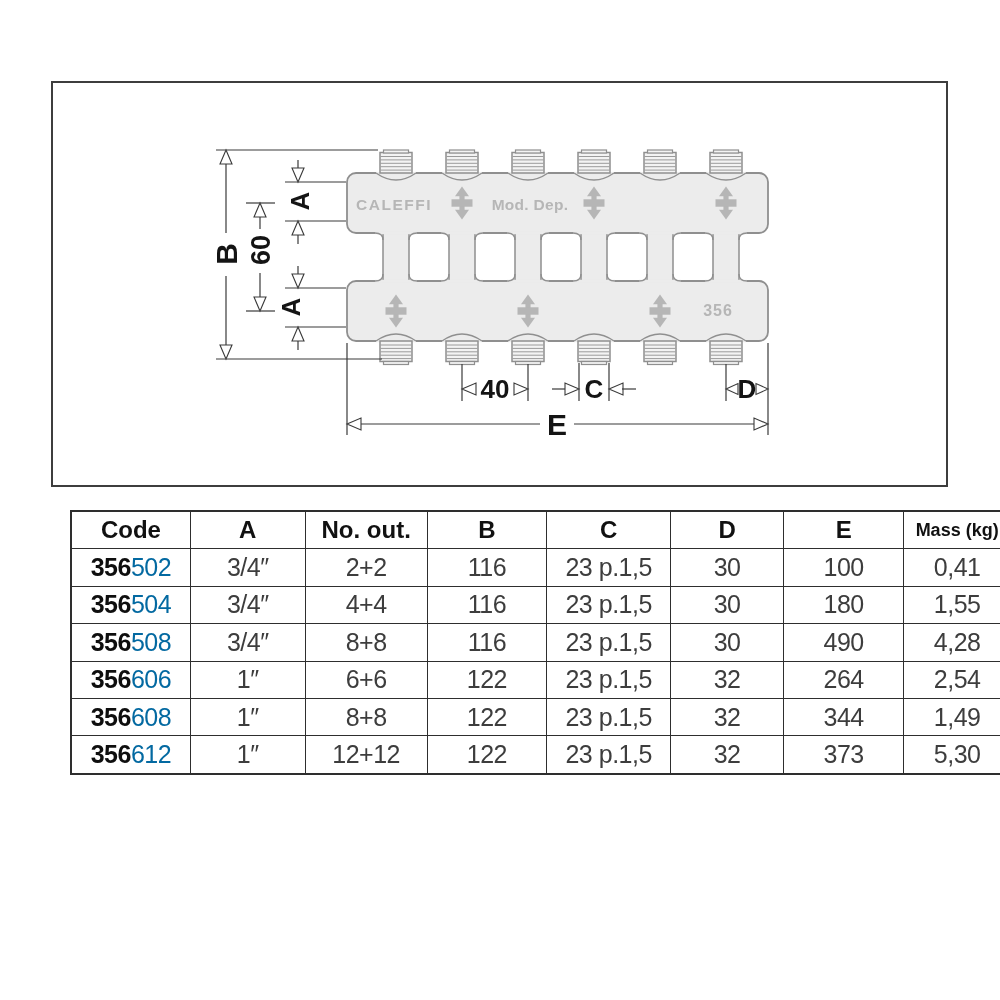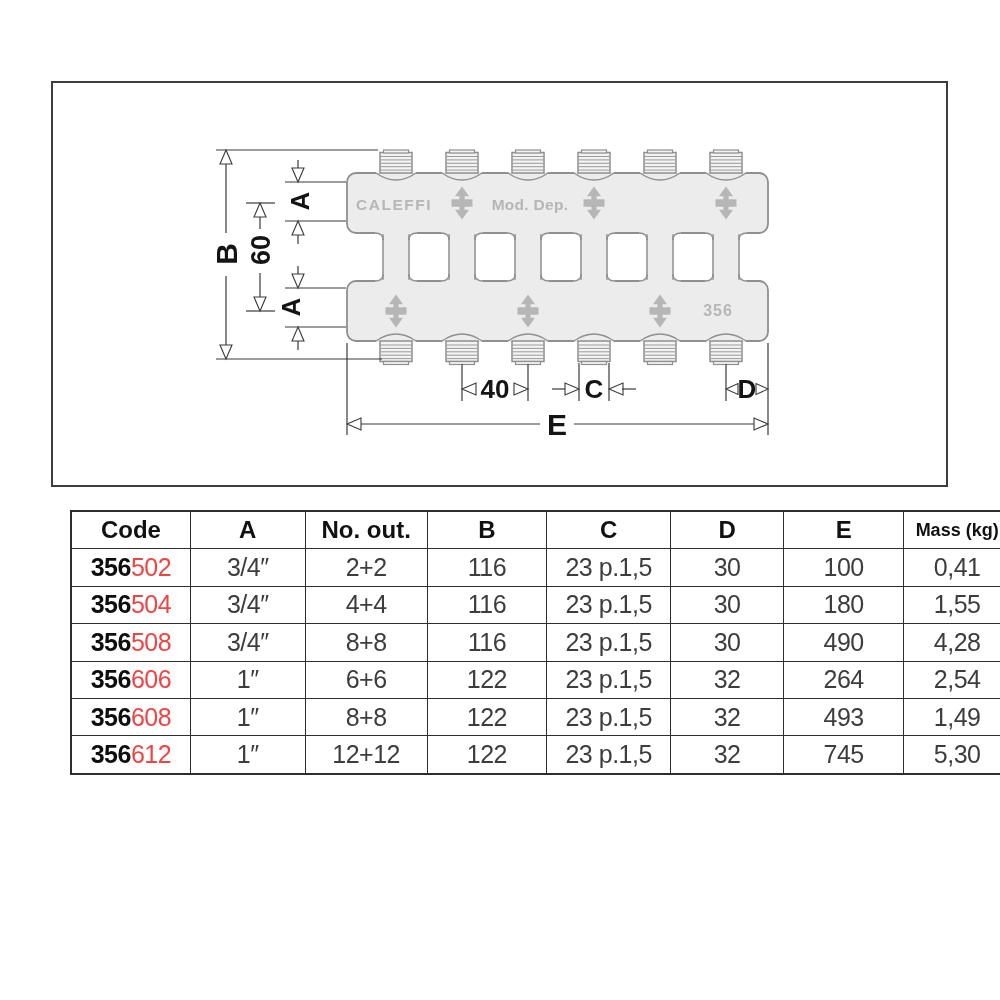--- a/index.html
+++ b/index.html
@@ -19,21 +19,21 @@
 
   
   .spec{position:absolute;left:55px;top:510px;width:942px;
         border-collapse:collapse;table-layout:fixed;border:2.5px solid #2e2e2e;margin-left:15px;}
   .spec th,.spec td{border:1.7px solid #2e2e2e;height:36.4px;padding:0;
         text-align:center;vertical-align:middle;line-height:1;white-space:nowrap;overflow:hidden;}
   .spec th{font-size:24px;font-weight:700;color:#111;}
   .spec th.small{font-size:18px;}
   .spec td{font-size:25px;font-weight:400;color:#3d3d3d;letter-spacing:-0.5px;}
   .spec td .cp{font-weight:800;color:#0e0e0e;}
-  .spec td .cs{color:#ef4444;}
+  .spec td .cs{color:#0369a1;}
 </style>
 </head>
 <body>
 
 <div class="drawing-box">
   <svg id="diagram" viewBox="0 0 893 402">
     <g id="dw">
         <rect x="330" y="148" width="26" height="52" fill="#ececec" stroke="#8f8f8f" stroke-width="1.5"></rect>
         <rect x="396" y="148" width="26" height="52" fill="#ececec" stroke="#8f8f8f" stroke-width="1.5"></rect>
         <rect x="462" y="148" width="26" height="52" fill="#ececec" stroke="#8f8f8f" stroke-width="1.5"></rect>
@@ -334,27 +334,27 @@
         <td>264</td>
         <td>2,54</td>
       </tr>
       <tr>
         <td><span class="cp">356</span><span class="cs">608</span></td>
         <td>1″</td>
         <td>8+8</td>
         <td>122</td>
         <td>23 p.1,5</td>
         <td>32</td>
-        <td>493</td>
+        <td>344</td>
         <td>1,49</td>
       </tr>
       <tr>
         <td><span class="cp">356</span><span class="cs">612</span></td>
         <td>1″</td>
         <td>12+12</td>
         <td>122</td>
         <td>23 p.1,5</td>
         <td>32</td>
-        <td>745</td>
+        <td>373</td>
         <td>5,30</td>
       </tr>
     </tbody>
 </table>
 
 </body></html>

